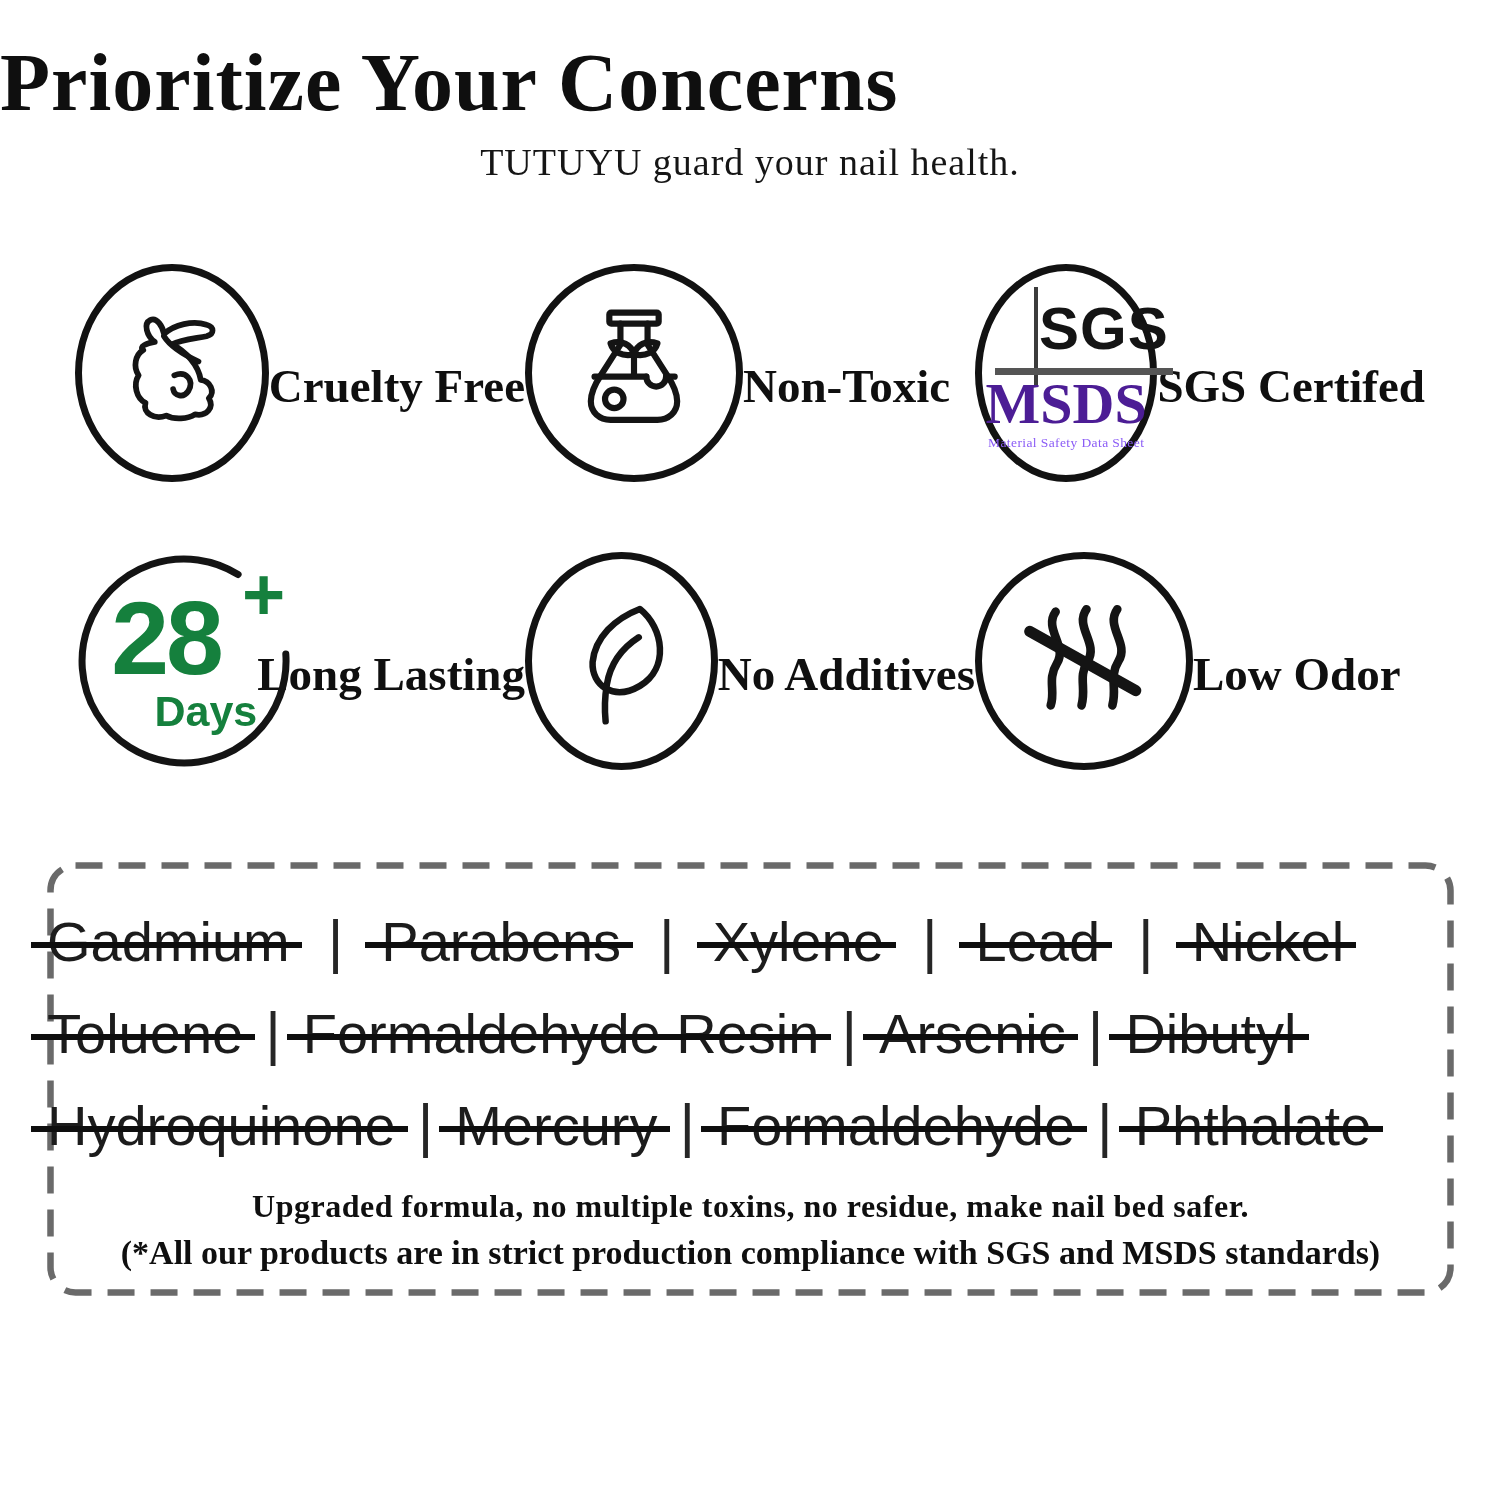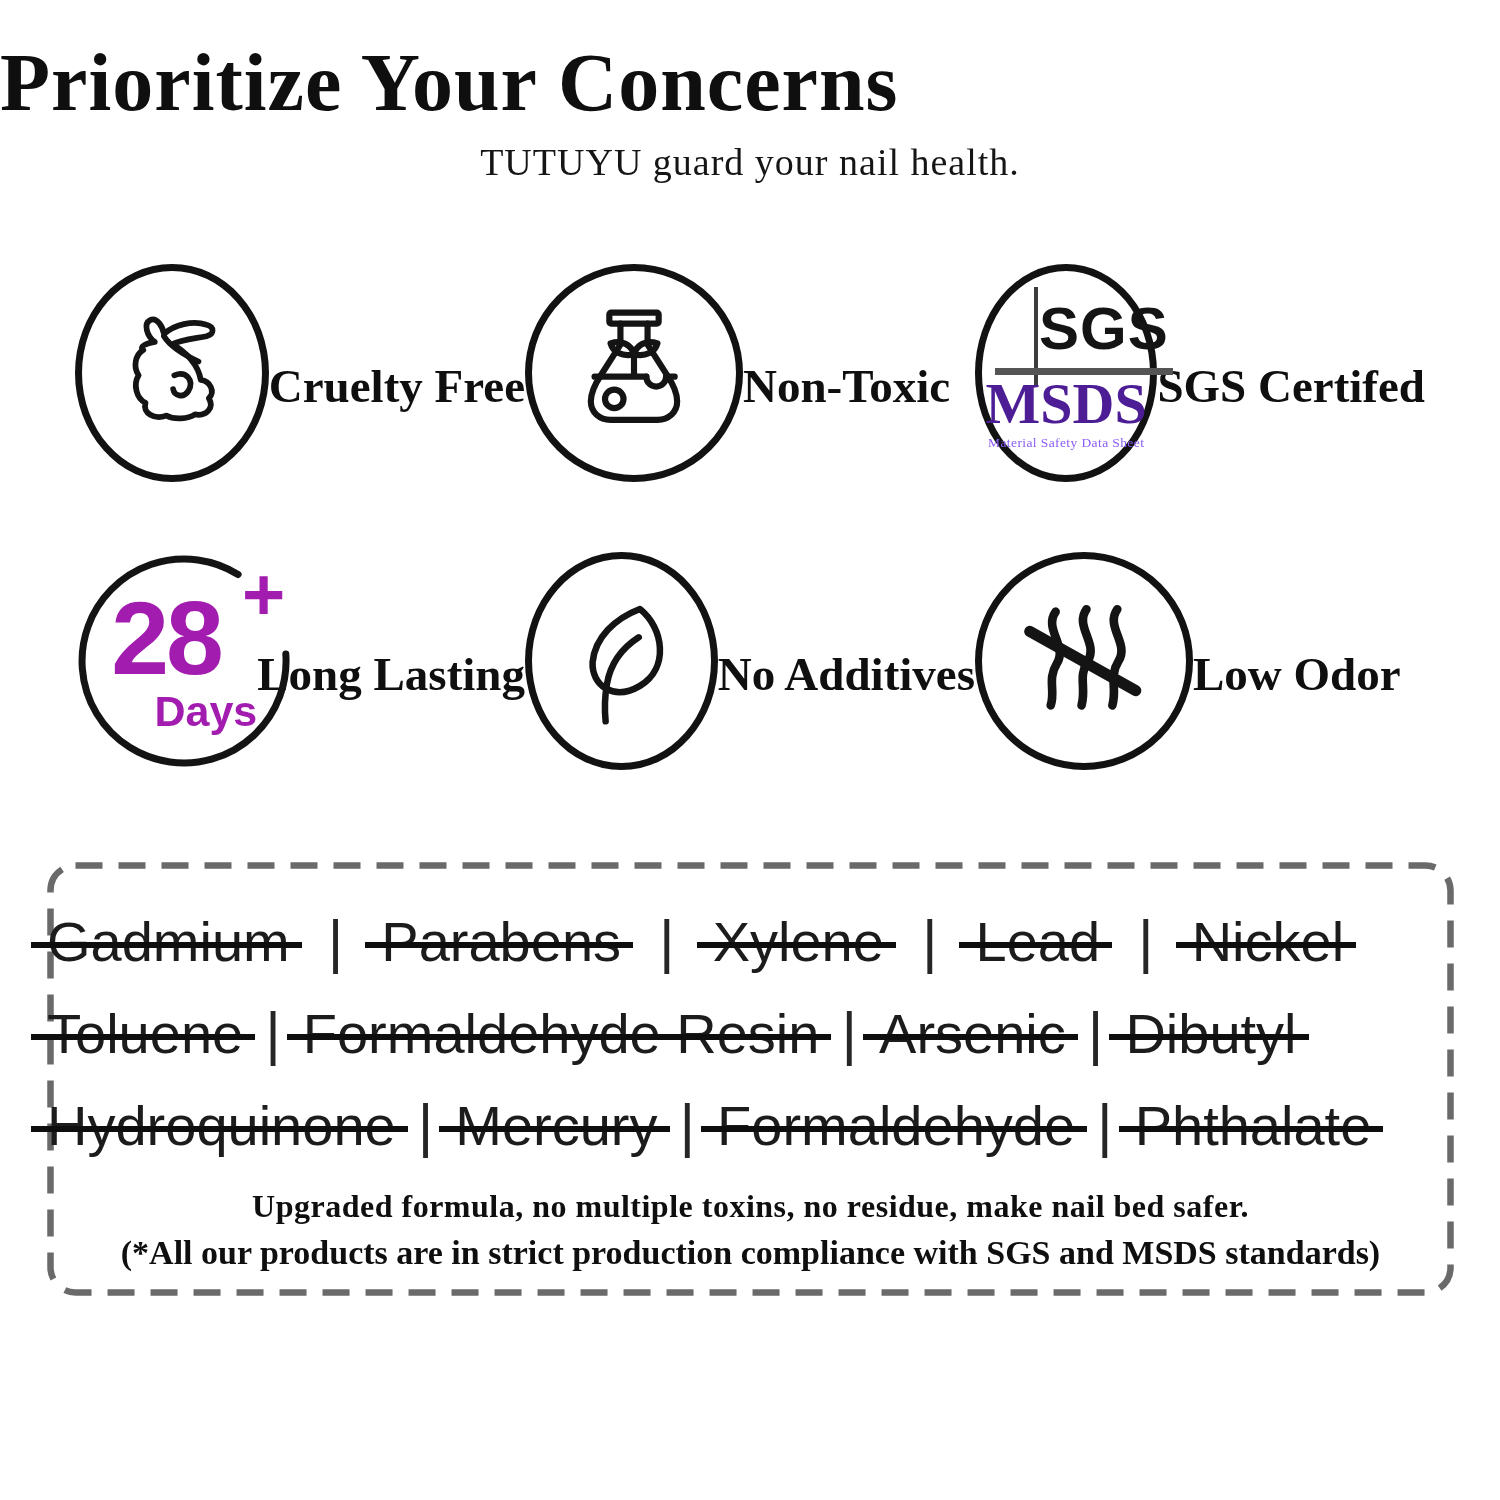--- a/index.html
+++ b/index.html
@@ -49,21 +49,21 @@
     font-size:58px; font-weight:700; letter-spacing:0; color:#4c1d95; line-height:1;
   }
   .sgs-sub {
     position:absolute; left:0; top:165px; width:100%; text-align:center;
     font-size:13.5px; font-weight:400; letter-spacing:0.4px; color:#8b5cf6; line-height:1;
     white-space:nowrap;
   }
 
   
   .d28-wrap { width:218px; height:218px; position:relative;
-    font-family:"Liberation Sans","DejaVu Sans",sans-serif; color:#a21caf; }
+    font-family:"Liberation Sans","DejaVu Sans",sans-serif; color:#15803d; }
   .d28-arc { position:absolute; left:0; top:0; }
   .d28-num {
     position:absolute; left:0; top:34px; width:100%; text-align:center;
     font-size:104px; font-weight:700; letter-spacing:-3px; line-height:1;
   }
   .d28-plus {
     position:absolute; left:167px; top:6px;
     font-size:74px; font-weight:700; line-height:1;
   }
   .d28-unit {

